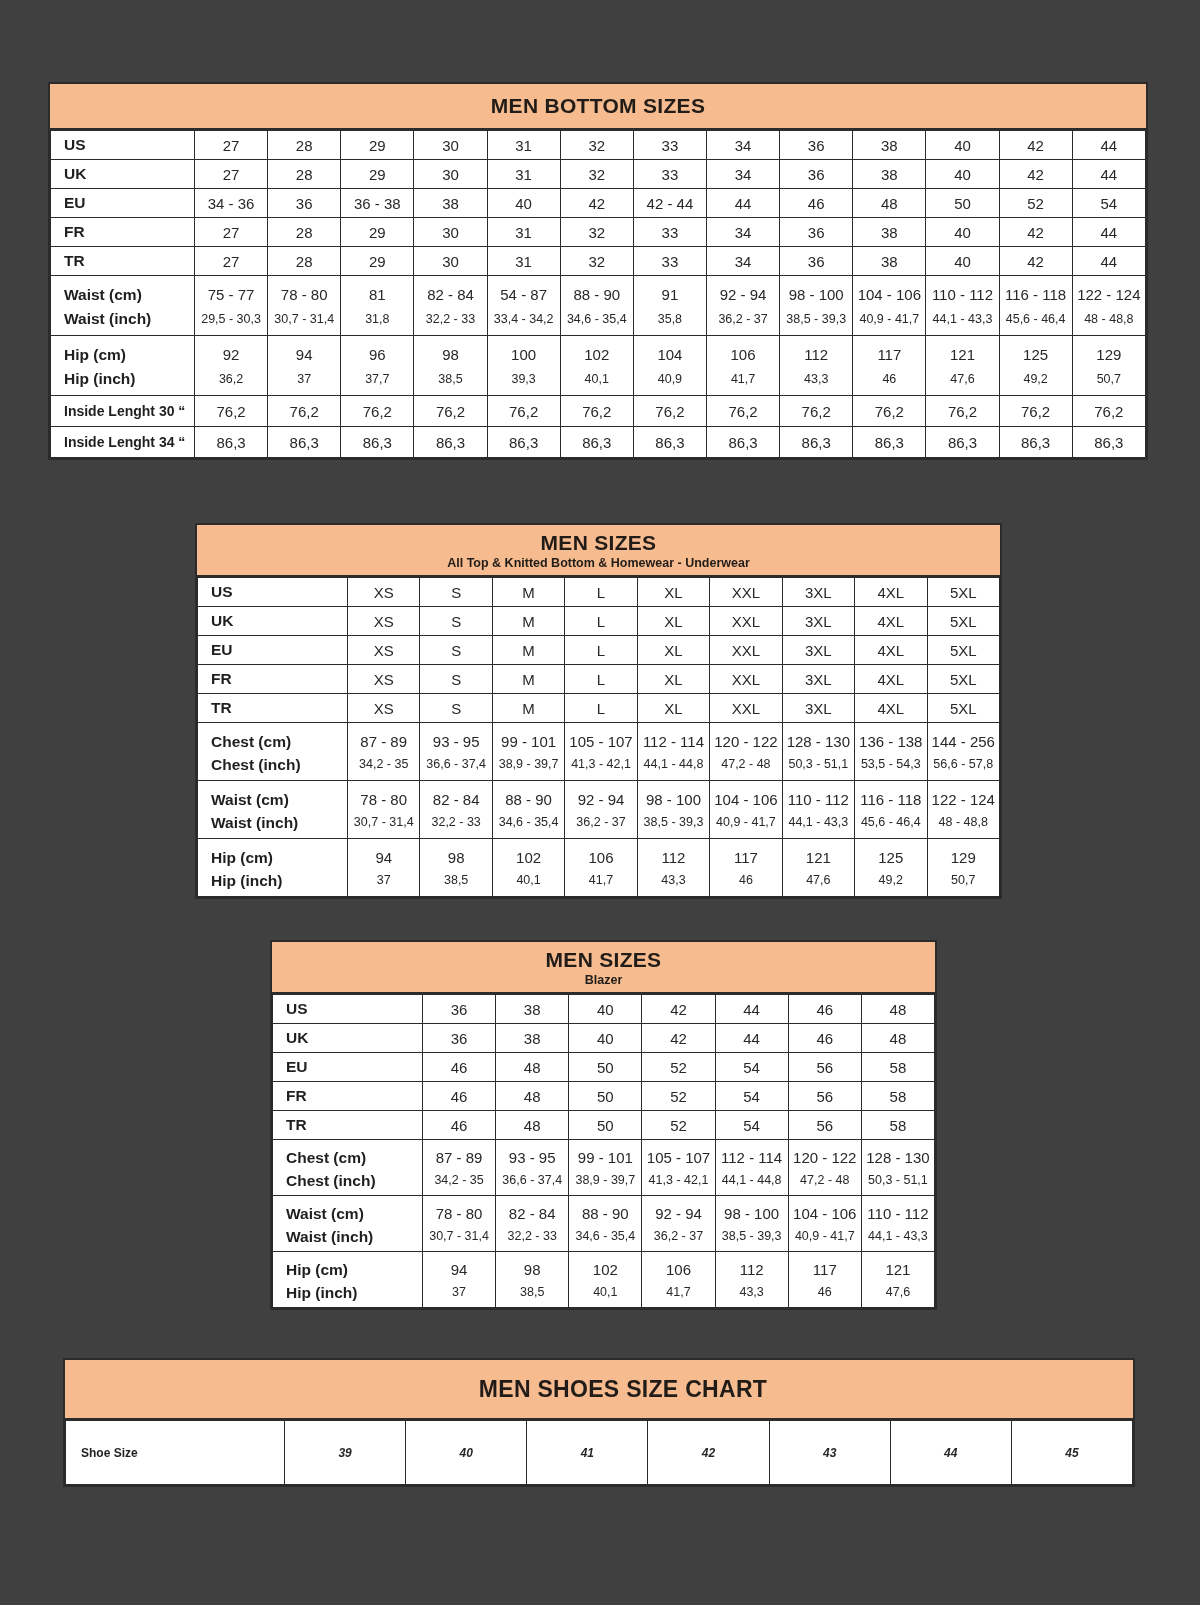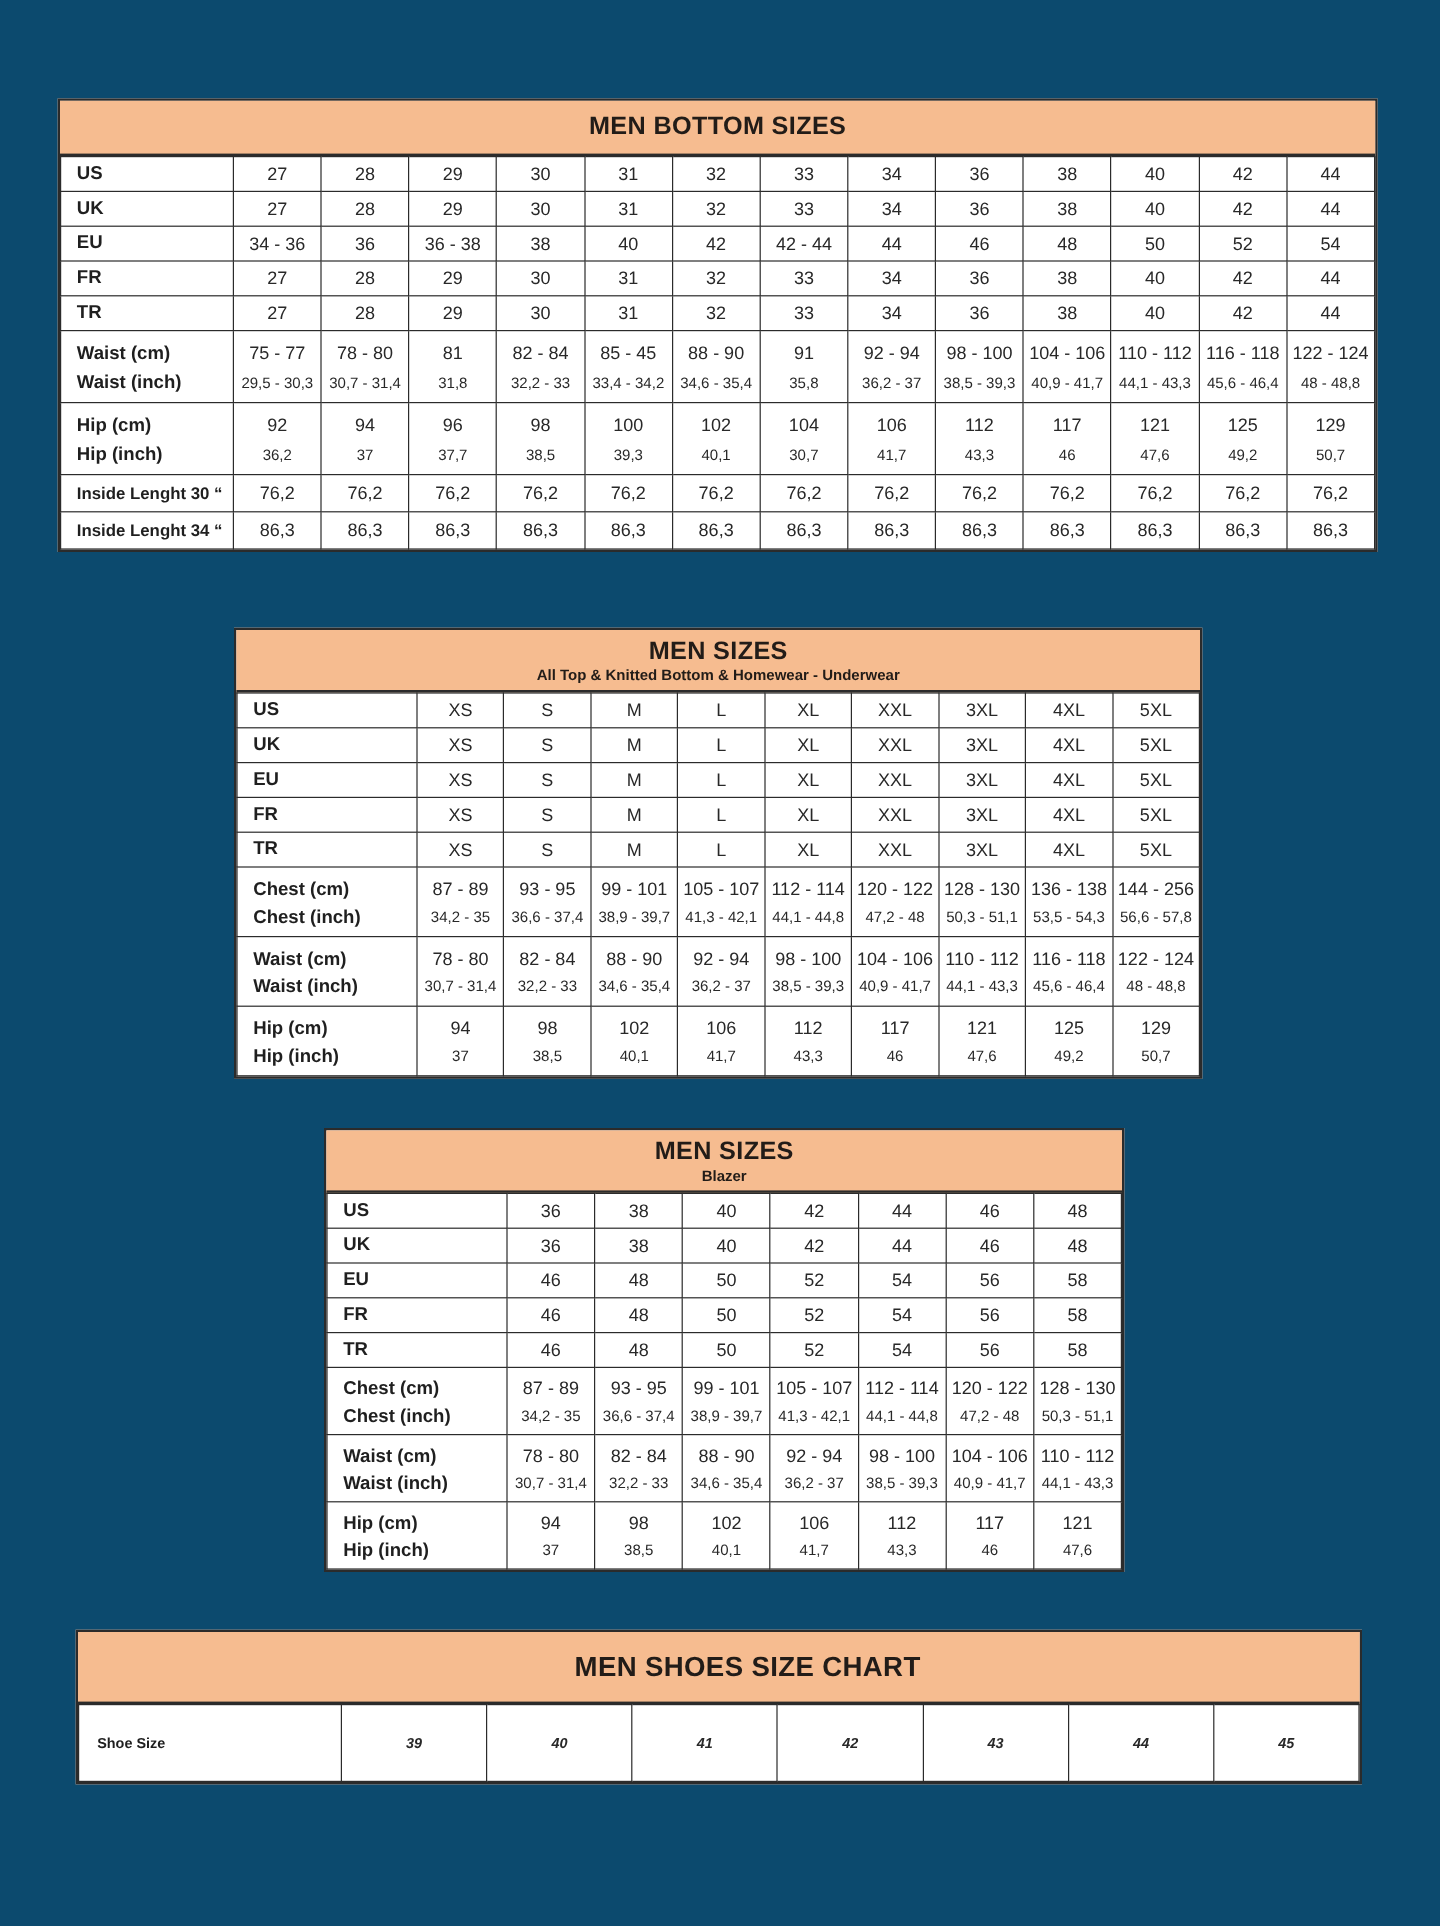--- a/index.html
+++ b/index.html
@@ -1,18 +1,18 @@
 <!DOCTYPE html>
 <html><head>
 <meta charset="utf-8">
 <style>
   * { margin:0; padding:0; box-sizing:border-box; }
   html,body { background:#ffffff; }
   body { font-family:"Liberation Sans", sans-serif; color:#262626; }
-  .sheet { position:relative; width:1200px; height:1605px; background:#0c4a6e; overflow:hidden; }
+  .sheet { position:relative; width:1200px; height:1605px; background:#404040; overflow:hidden; }
 
   .size-table { position:absolute; border:2px solid #2b2b2b; background:#ffffff; }
   .tbl-head { background:#F6BC90; border-bottom:2px solid #2b2b2b;
               display:flex; flex-direction:column; justify-content:center; align-items:center; }
   .tbl-title { font-weight:bold; font-size:21px; color:#221c18; letter-spacing:.3px; }
   .tbl-sub   { font-weight:bold; font-size:12.5px; color:#221c18; margin-top:1px; }
 
   table { border-collapse:collapse; table-layout:fixed; width:100%; }
   td { border:1.5px solid #2b2b2b; text-align:center; vertical-align:middle;
        font-size:15px; color:#282828; white-space:nowrap; overflow:hidden; }
@@ -166,21 +166,21 @@
             </td>
             <td class="val dbl">
               <div class="l0">81</div>
               <div class="l1">31,8</div>
             </td>
             <td class="val dbl">
               <div class="l0">82 - 84</div>
               <div class="l1">32,2 - 33</div>
             </td>
             <td class="val dbl">
-              <div class="l0">85 - 45</div>
+              <div class="l0">54 - 87</div>
               <div class="l1">33,4 - 34,2</div>
             </td>
             <td class="val dbl">
               <div class="l0">88 - 90</div>
               <div class="l1">34,6 - 35,4</div>
             </td>
             <td class="val dbl">
               <div class="l0">91</div>
               <div class="l1">35,8</div>
             </td>
@@ -233,21 +233,21 @@
             <td class="val dbl">
               <div class="l0">100</div>
               <div class="l1">39,3</div>
             </td>
             <td class="val dbl">
               <div class="l0">102</div>
               <div class="l1">40,1</div>
             </td>
             <td class="val dbl">
               <div class="l0">104</div>
-              <div class="l1">30,7</div>
+              <div class="l1">40,9</div>
             </td>
             <td class="val dbl">
               <div class="l0">106</div>
               <div class="l1">41,7</div>
             </td>
             <td class="val dbl">
               <div class="l0">112</div>
               <div class="l1">43,3</div>
             </td>
             <td class="val dbl">

